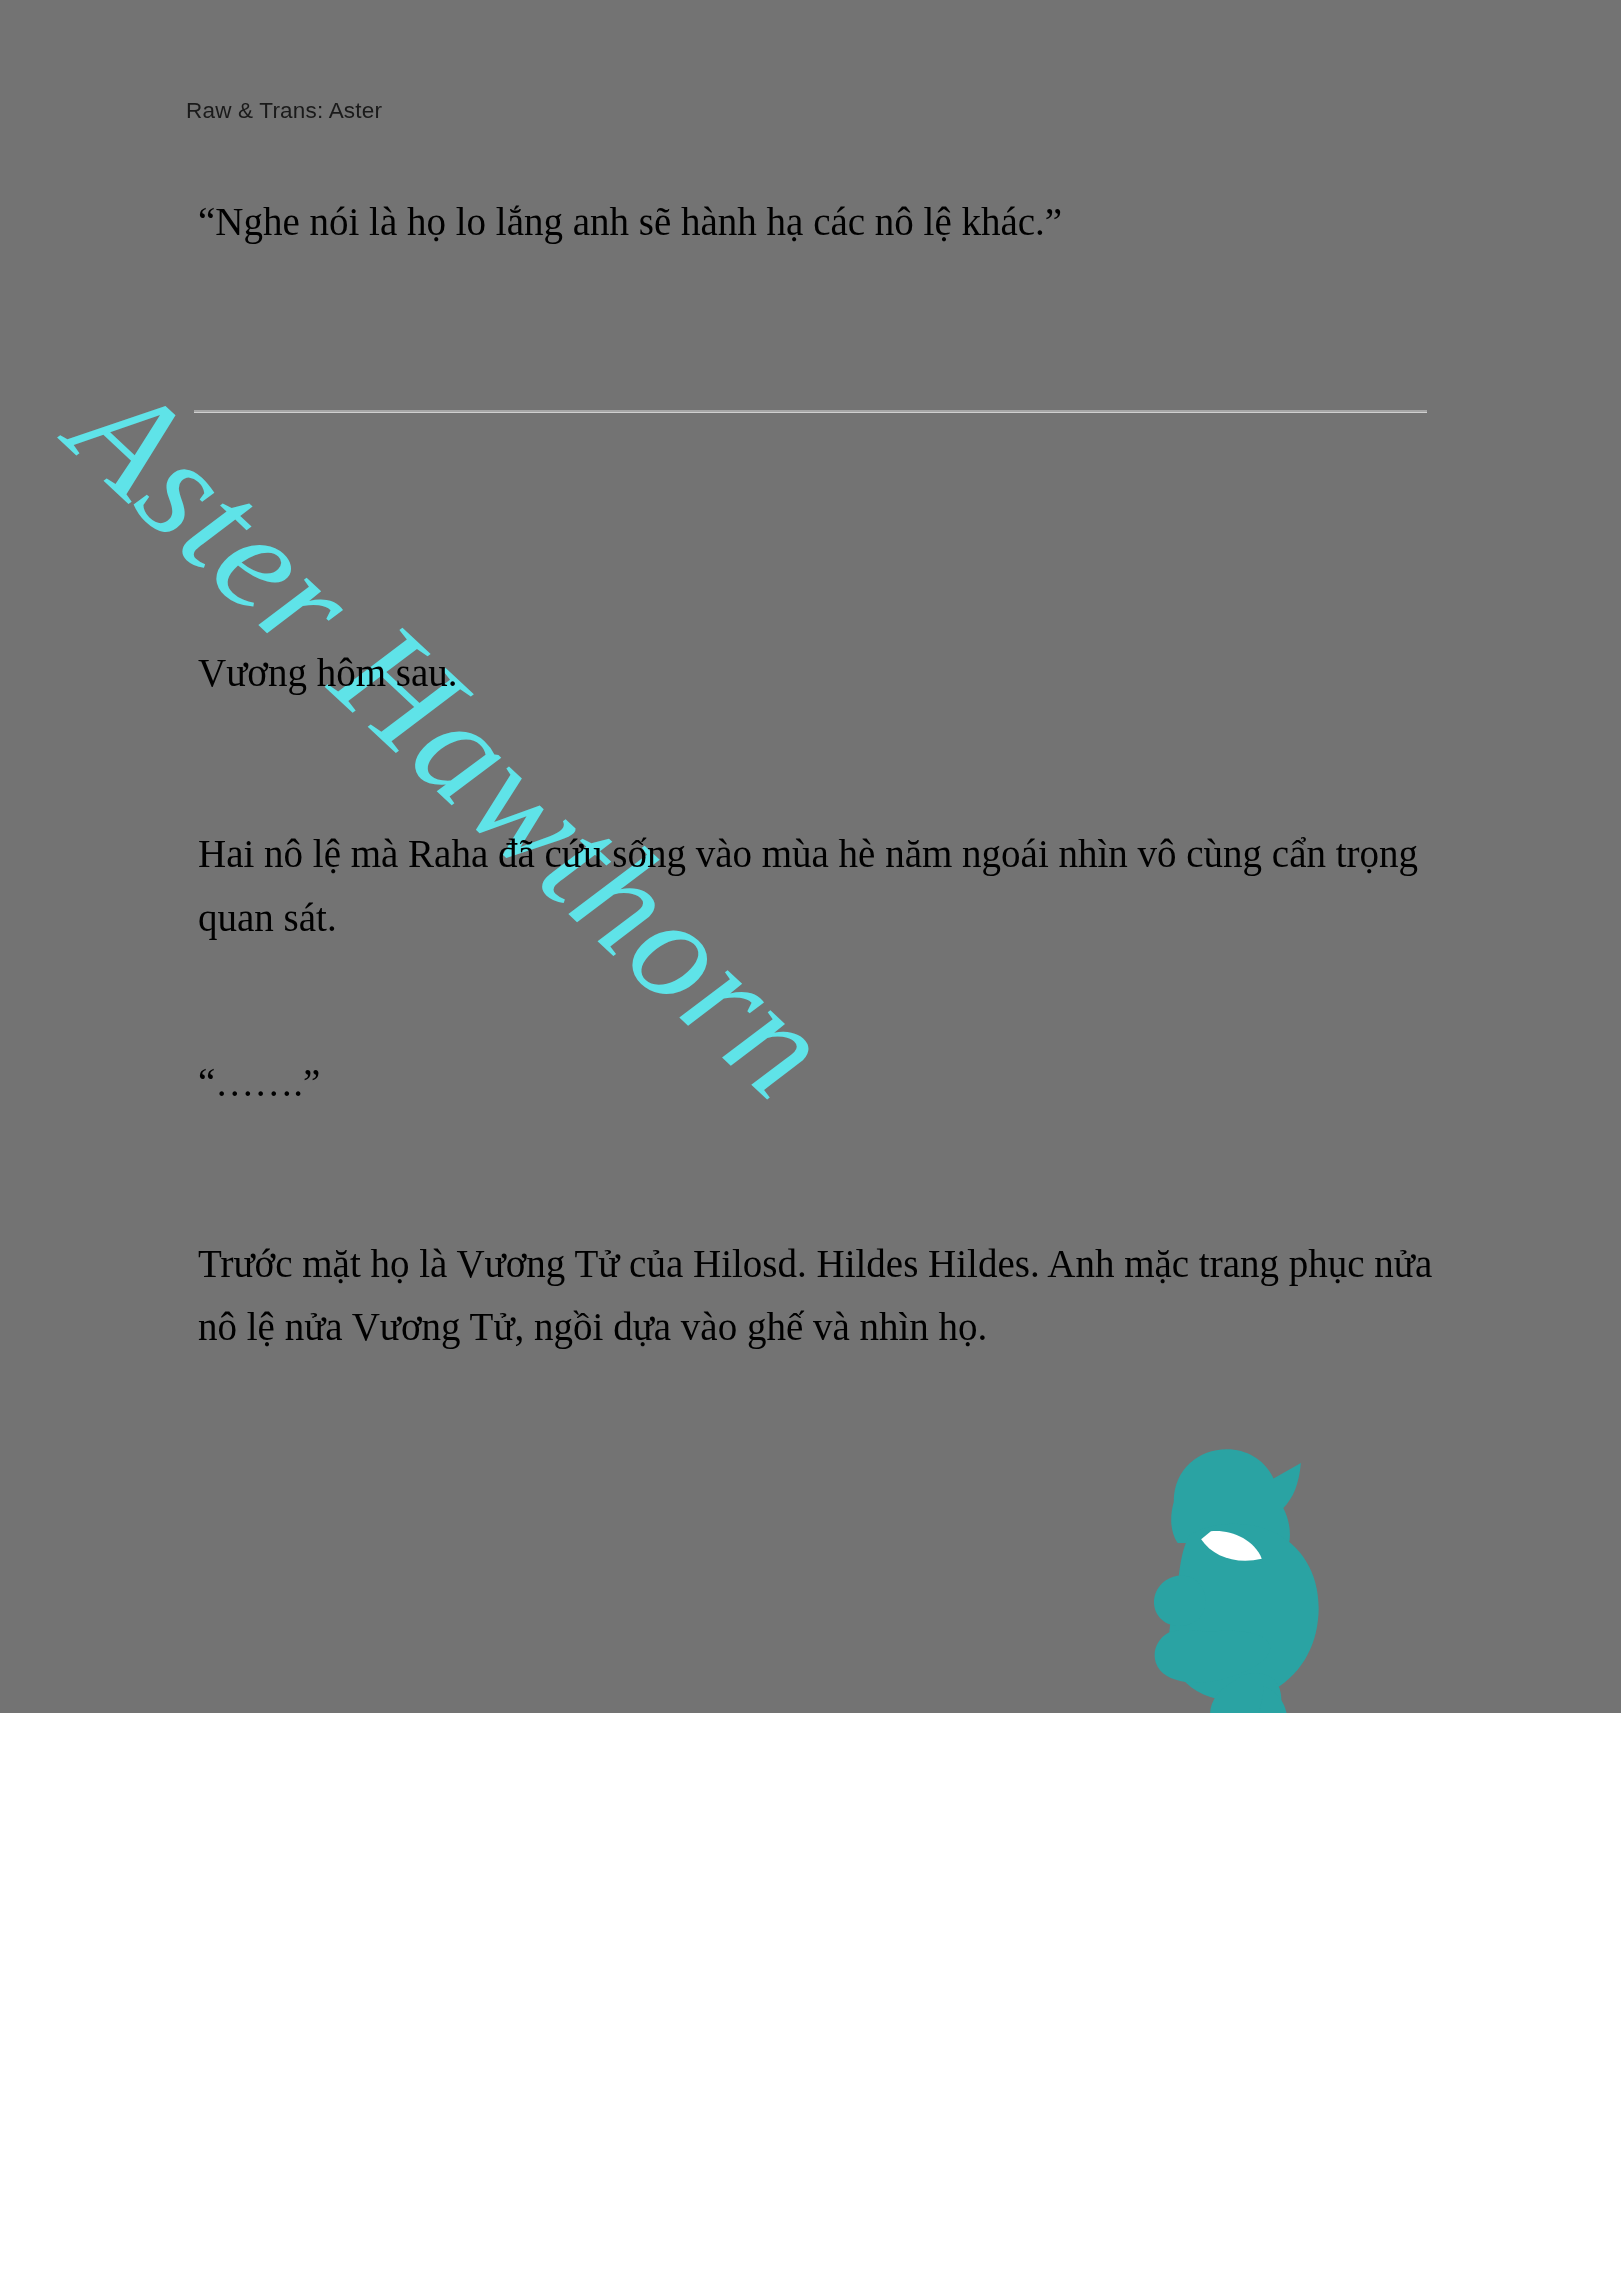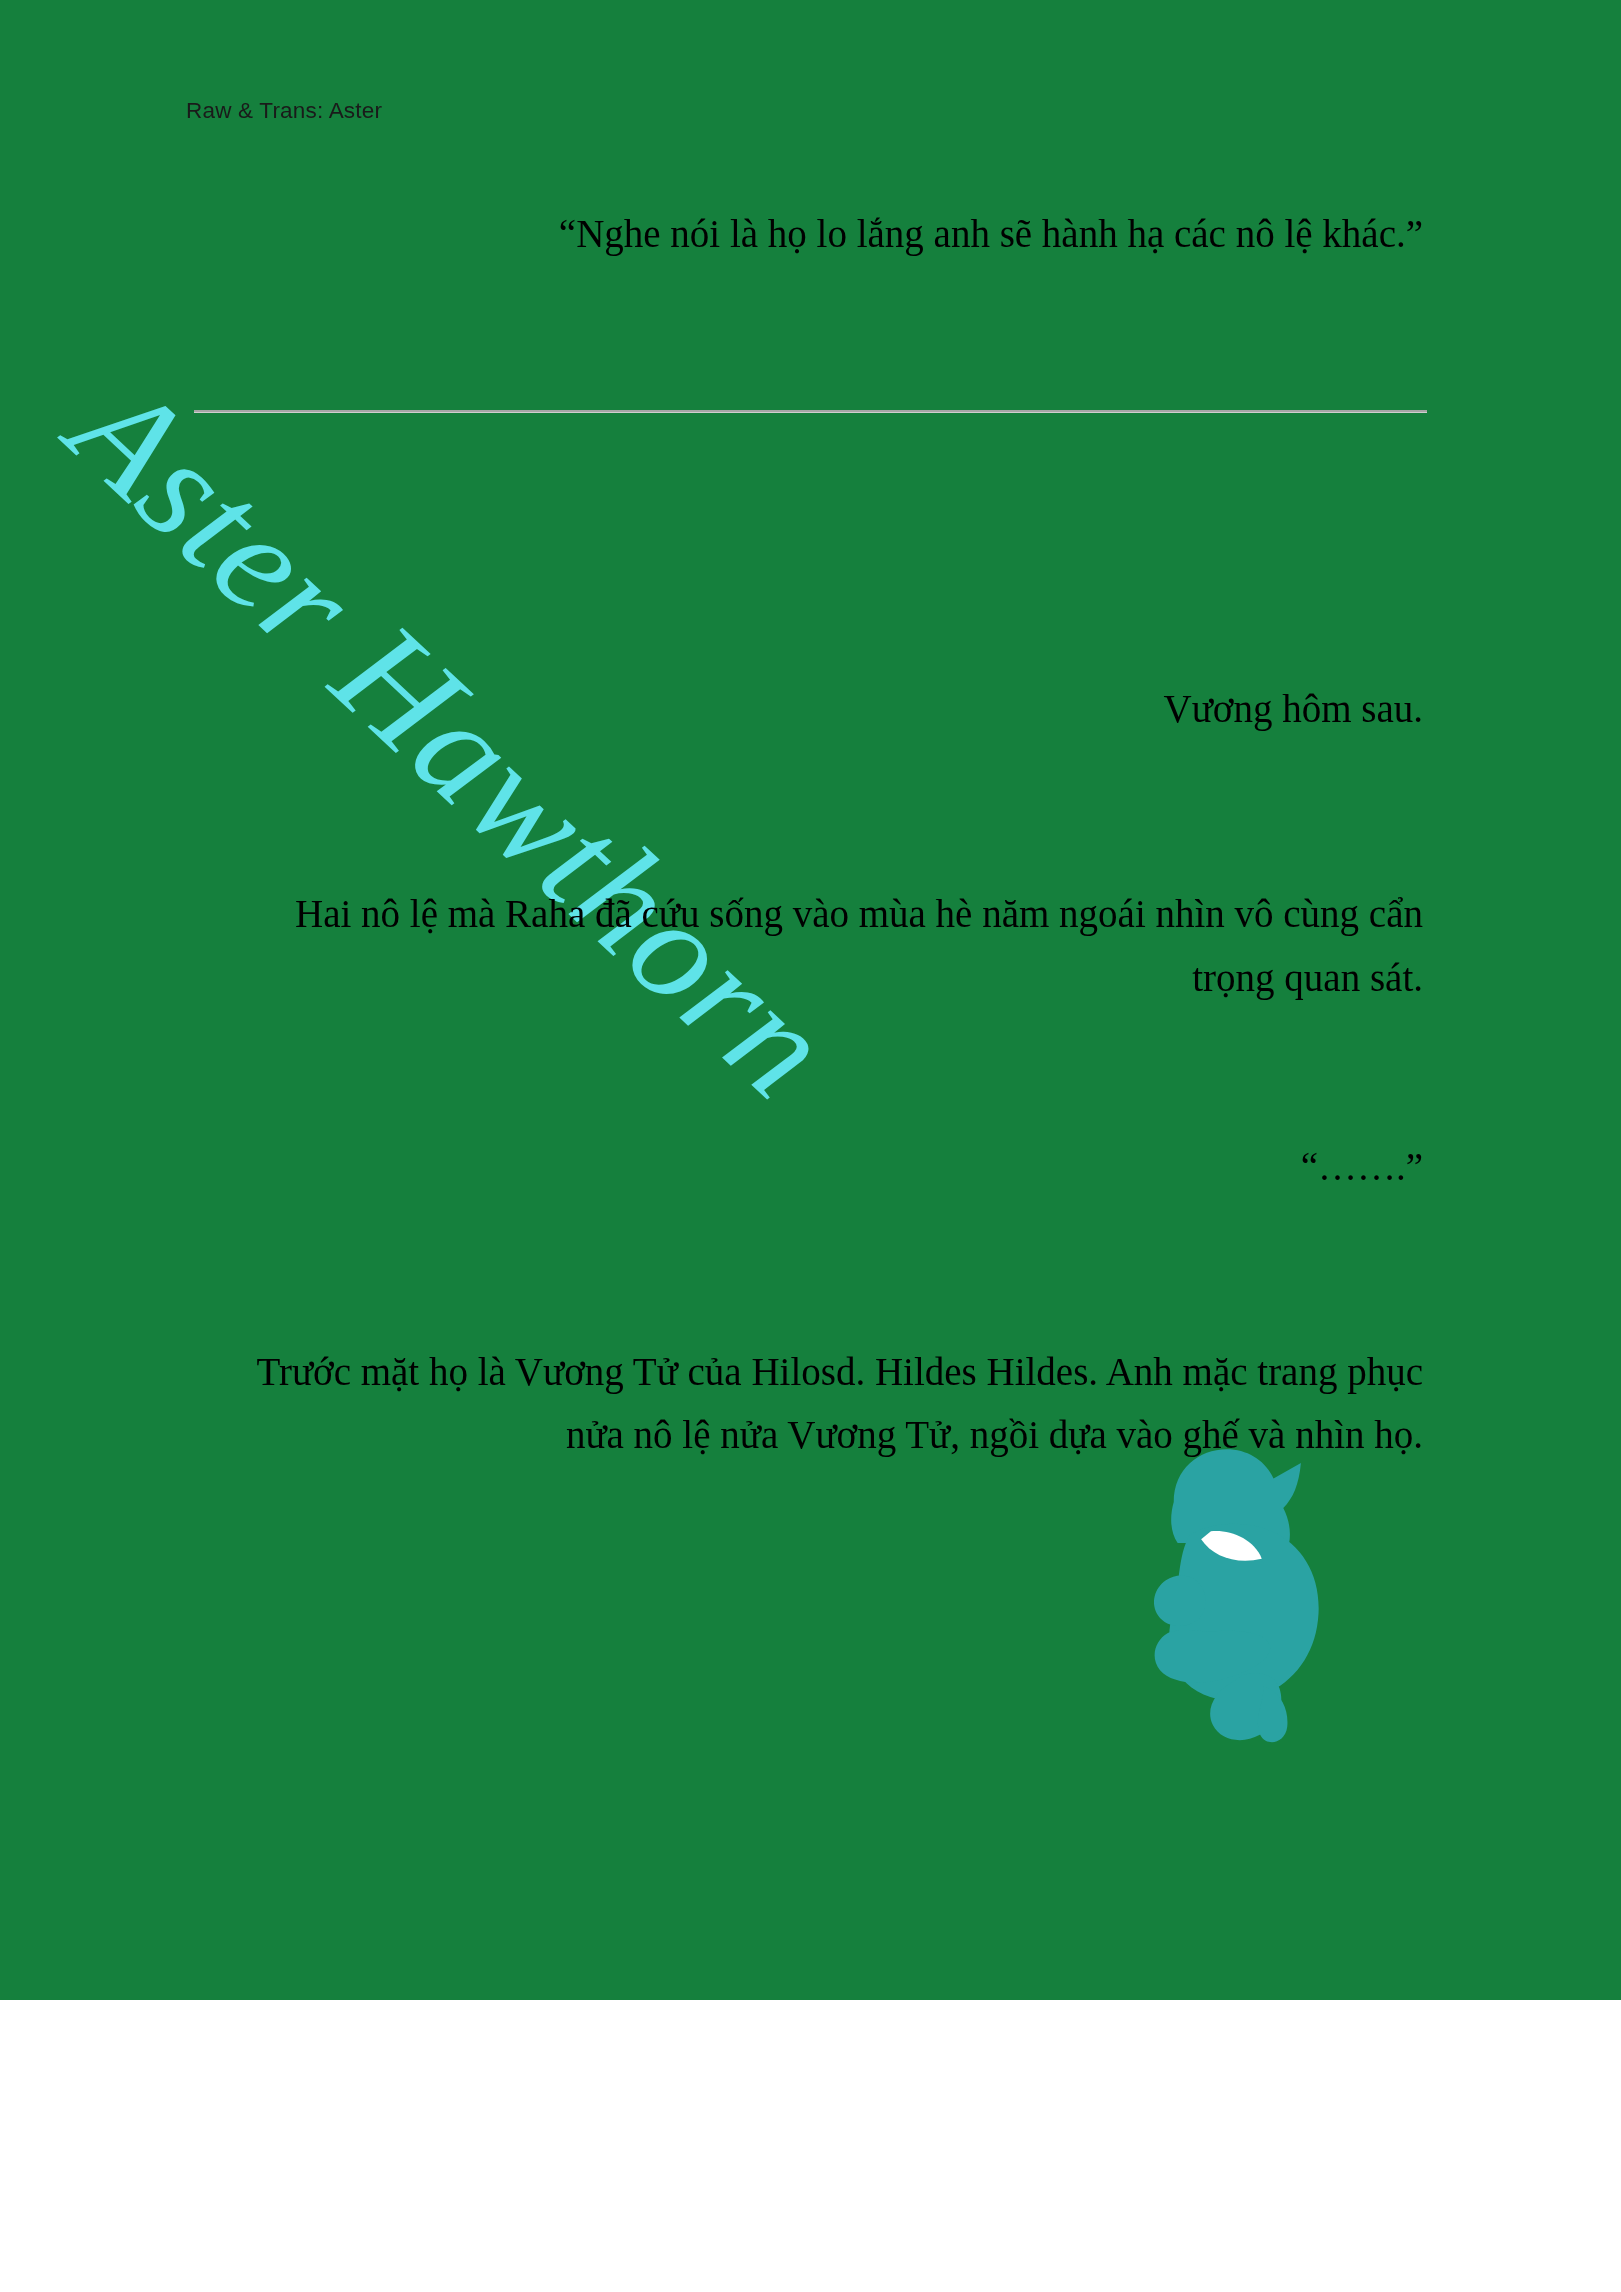--- a/index.html
+++ b/index.html
@@ -3,22 +3,22 @@
 <meta charset="utf-8">
 <style>
   html, body {
     margin: 0;
     padding: 0;
     background: #ffffff;
   }
   .page {
     position: relative;
     width: 1621px;
-    height: 2000px;
-    background: #15803d;
+    height: 1713px;
+    background: #737373;
     overflow: hidden;
     box-sizing: border-box;
   }
 
   
   .header {
     position: absolute;
     left: 186px;
     top: 98px;
     font-family: "Liberation Sans", sans-serif;
@@ -33,22 +33,21 @@
     position: absolute;
     left: 194px;
     top: 186px;
     width: 1245px;
   }
   .para {
     font-family: "Liberation Serif", "DejaVu Serif", serif;
     font-size: 39px;
     line-height: 1.62;
     color: #000000;
-    margin: 16px;
-    text-align: right;
+    margin: 4px;
   }
   .gap-xl { height: 145px; }
   .gap-l  { height: 110px; }
   .gap-m  { height: 94px; }
 
   
   .divider-wrap {
     position: absolute;
     left: 194px;
     top: 410px;

